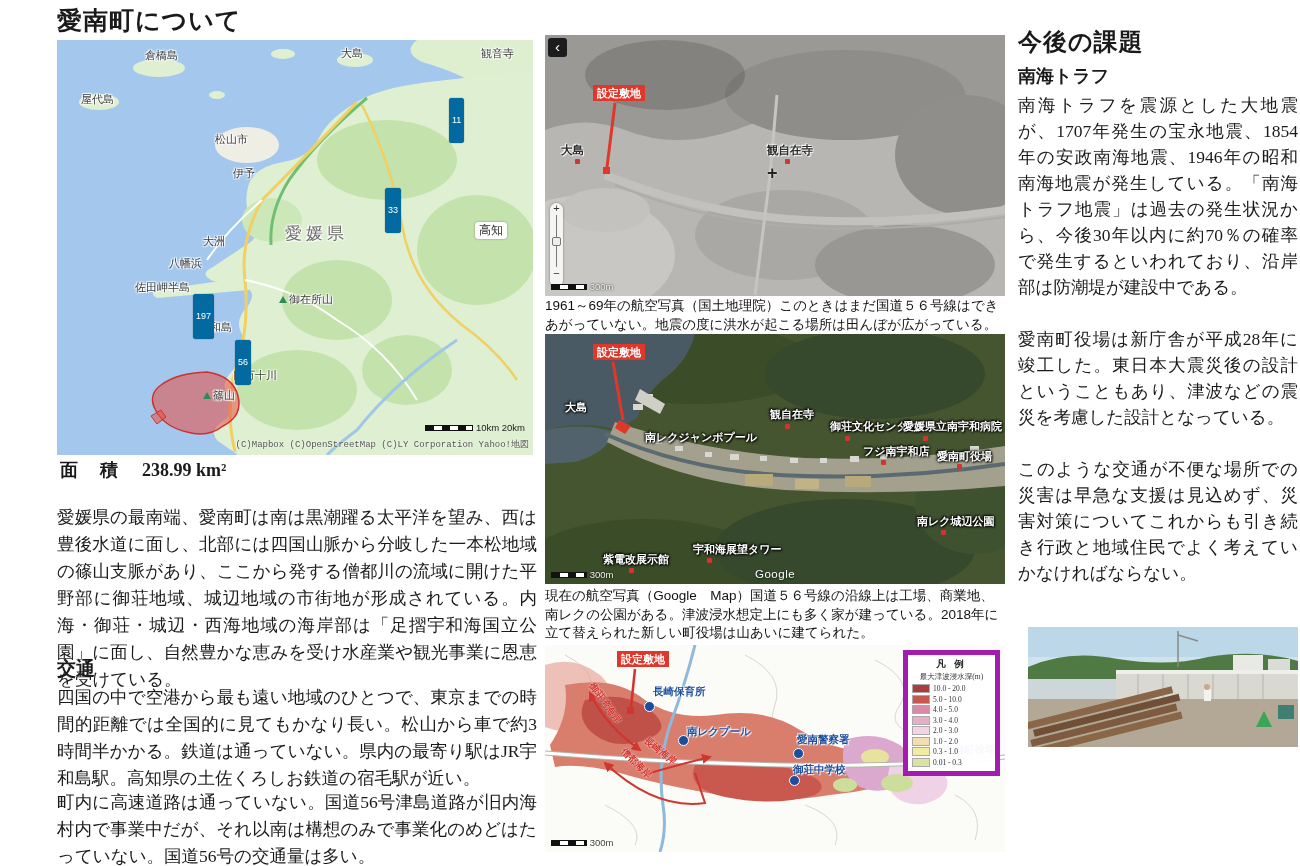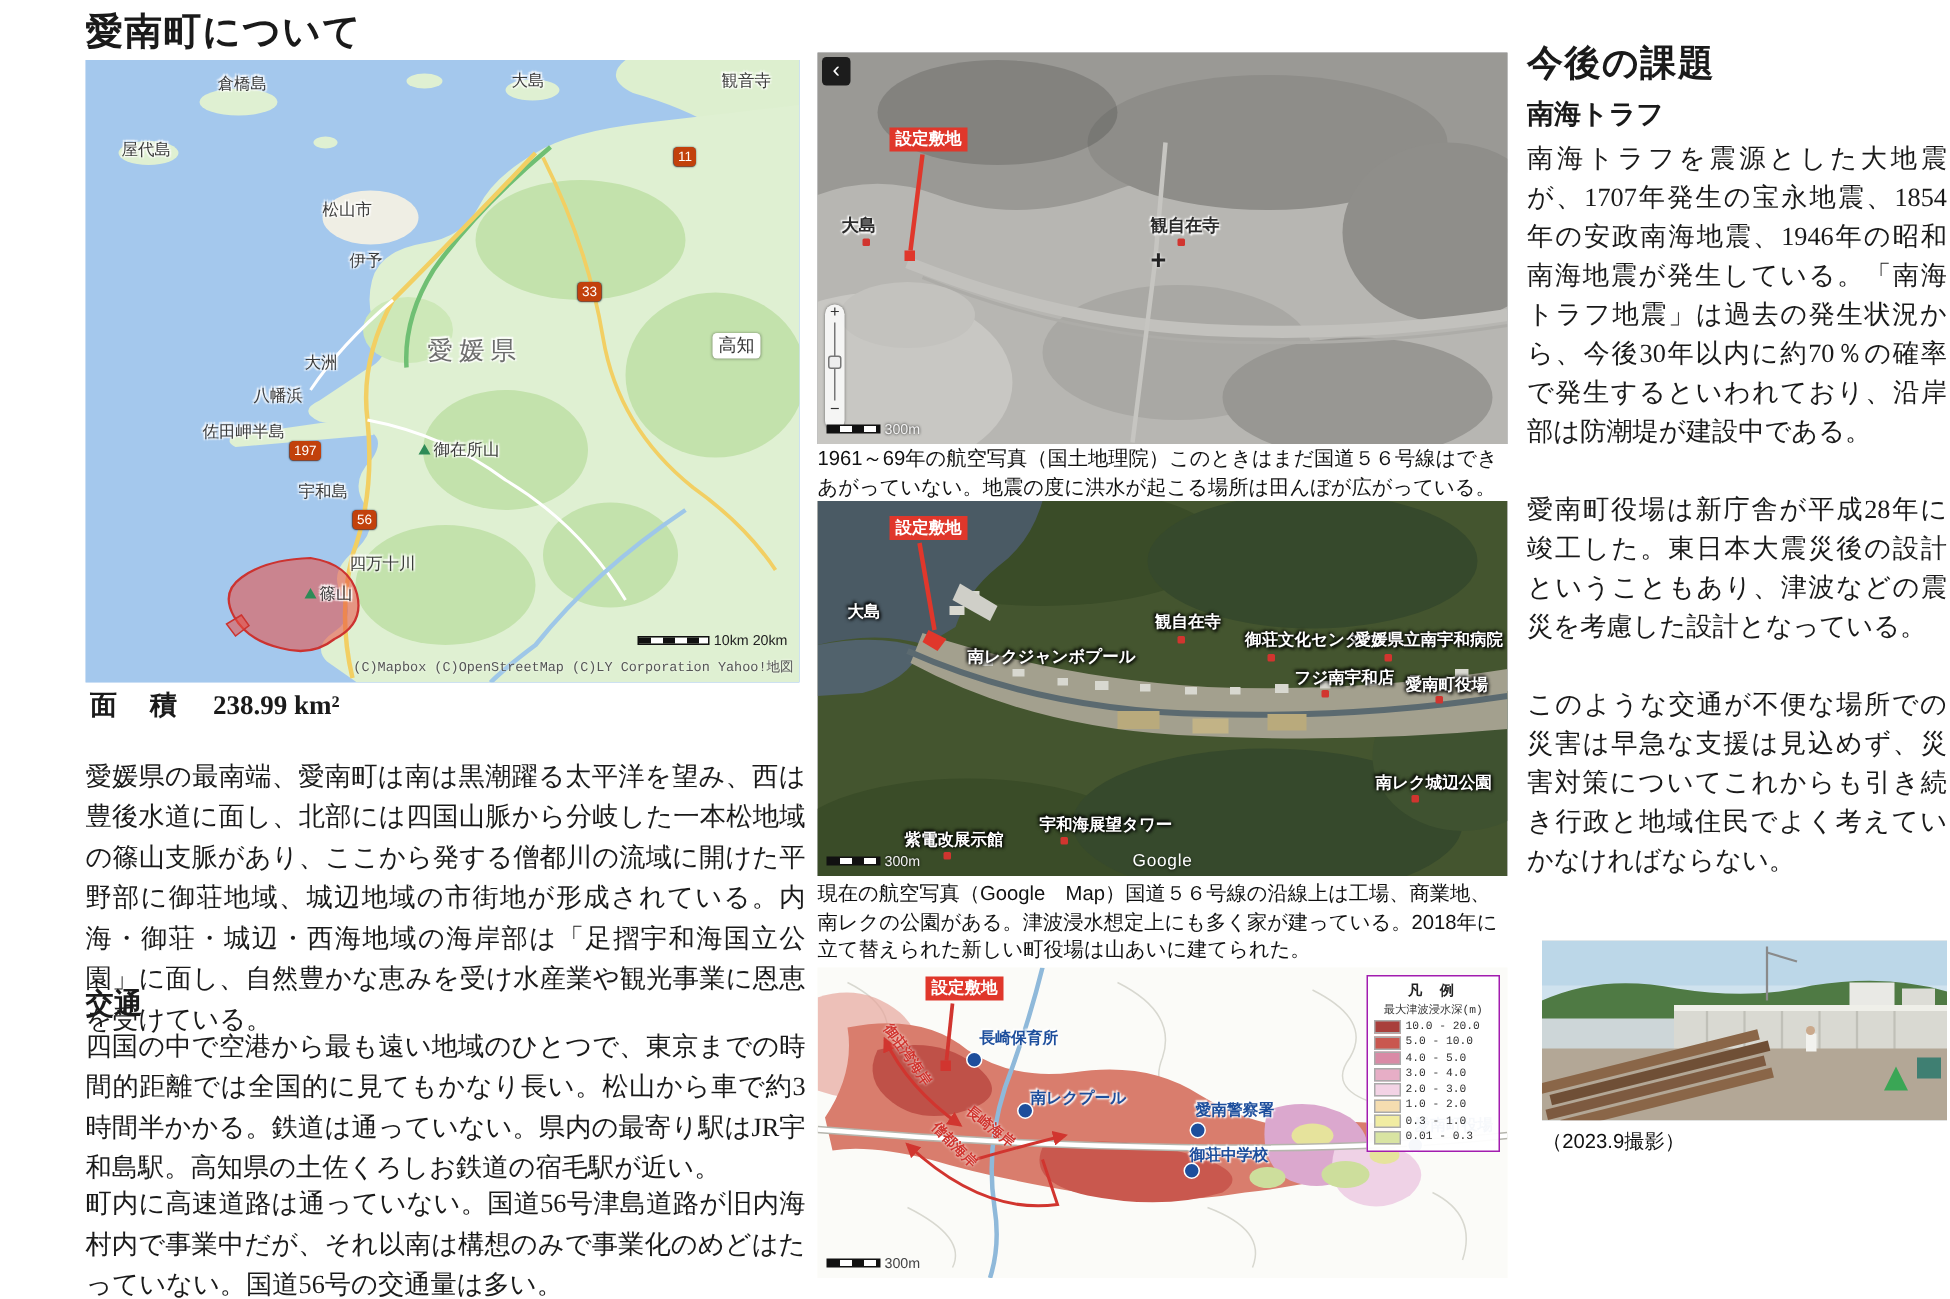--- a/index.html
+++ b/index.html
@@ -12,21 +12,21 @@
 
   
   #page-title{position:absolute;left:57px;top:4px;font-size:25px;font-weight:bold;letter-spacing:1px;margin:0;}
   #ehime-map{position:absolute;left:57px;top:40px;width:476px;height:415px;background:#a4c8ed;overflow:hidden;}
   .ml{position:absolute;font-size:11px;color:#3c3c3c;white-space:nowrap;
       font-family:"Liberation Sans","DejaVu Sans",sans-serif;
       text-shadow:1px 1px 1px #fff,-1px -1px 1px #fff,1px -1px 1px #fff,-1px 1px 1px #fff;}
   .ml.big{font-size:17px;color:#6d6d6d;letter-spacing:4px;}
   .ml.badge{background:#fff;border-radius:3px;padding:0 4px;font-size:12px;color:#333;box-shadow:0 0 2px rgba(0,0,0,.4);text-shadow:none;}
   .mtn-ico{display:inline-block;width:0;height:0;border-left:4px solid transparent;border-right:4px solid transparent;border-bottom:7px solid #2e8b57;margin-right:2px;}
-  .rb{position:absolute;background:#c2410c;color:#fff;font-size:9px;line-height:13px;padding:0 3px;border-radius:3px;
+  .rb{position:absolute;background:#0369a1;color:#fff;font-size:9px;line-height:13px;padding:16px 3px;border-radius:3px;
       font-family:"Liberation Sans","DejaVu Sans",sans-serif;box-shadow:0 0 1px #234;}
   .scalebar{height:4px;background:repeating-linear-gradient(90deg,#111 0 8px,#fff 8px 16px);border:1px solid #111;display:inline-block;vertical-align:middle;}
   #map-scale{position:absolute;right:8px;bottom:22px;font-size:9.5px;color:#222;font-family:"Liberation Sans","DejaVu Sans",sans-serif;}
   #map-attr{position:absolute;right:4px;bottom:4px;font-size:9px;color:#555;
       font-family:Liberation Mono, monospace;text-shadow:0 0 2px #fff;}
 
   #stats{position:absolute;left:60px;top:458px;width:478px;font-size:18px;font-weight:bold;}
   .stat-row{display:flex;gap:22px;line-height:25px;}
   .stat-label{letter-spacing:2px;}
   .para{position:absolute;left:57px;width:480px;font-size:17.5px;line-height:27px;margin:0;text-align:justify;}
@@ -68,22 +68,22 @@
       font-family:"Liberation Sans","DejaVu Sans",sans-serif;text-shadow:0 0 2px #fff;}
   #google-mark{position:absolute;left:210px;bottom:4px;color:#fff;font-size:11.5px;letter-spacing:.5px;
       font-family:"Liberation Sans","DejaVu Sans",sans-serif;text-shadow:0 1px 2px rgba(0,0,0,.7);}
 
   .blue-label{position:absolute;color:#1d4e9c;font-size:10.5px;font-weight:bold;white-space:nowrap;
       font-family:"Liberation Sans","DejaVu Sans",sans-serif;
       text-shadow:0 0 2px #fff,1px 1px 1px #fff,-1px -1px 1px #fff;}
   .blue-dot{position:absolute;width:9px;height:9px;border-radius:50%;background:#1d4e9c;border:1px solid #fff;}
   .coast-label{position:absolute;color:#d1352f;font-size:9.5px;font-weight:bold;white-space:nowrap;
       font-family:"Liberation Sans","DejaVu Sans",sans-serif;text-shadow:0 0 2px #fff;}
-  #legend{position:absolute;right:5px;top:5px;width:79px;background:rgba(255,255,255,.96);border:1px solid #a21caf;
-      padding:3px 4px 4px;font-family:Liberation Mono, monospace;}
+  #legend{position:absolute;right:5px;top:5px;width:79px;background:rgba(255,255,255,.96);border:5px solid #a21caf;
+      padding:3px 4px 4px;font-family:Liberation Serif, serif;}
   #legend .lg-title{font-size:9.5px;font-weight:bold;text-align:center;letter-spacing:3px;color:#222;}
   #legend .lg-sub{font-size:7.5px;text-align:center;color:#333;margin:1px 0 2px;}
   .lg-row{display:flex;align-items:center;gap:3px;margin-top:1.5px;}
   .lg-sw{width:16px;height:7px;display:inline-block;border:0.5px solid #aaa;}
   .lg-tx{font-size:7.5px;color:#333;}
   #cap3{position:absolute;right:6px;bottom:2px;font-size:11.5px;color:#333;
       font-family:"Liberation Sans","DejaVu Sans",sans-serif;text-shadow:0 0 2px #fff;}
 
   
   #future-head{position:absolute;left:1018px;top:26px;font-size:24px;font-weight:bold;margin:0;letter-spacing:1px;}
@@ -419,14 +419,13 @@
       <rect x="0" y="96" width="150" height="7" fill="#7d5a40"></rect>
       <rect x="8" y="105" width="145" height="7" fill="#8a6648"></rect>
     </g>
     <rect x="176" y="62" width="7" height="12" fill="#f2f2ee"></rect>
     <circle cx="179" cy="60" r="3" fill="#caa98c"></circle>
     <path d="M228,100 L236,84 L244,100 Z" fill="#3aa655"></path>
     <rect x="250" y="78" width="16" height="14" fill="#3f7f72"></rect>
   </svg>
 </div>
 <div id="photo-cap">
-  <div>（2023.9撮影）</div>
 </div>
 
 </body></html>

